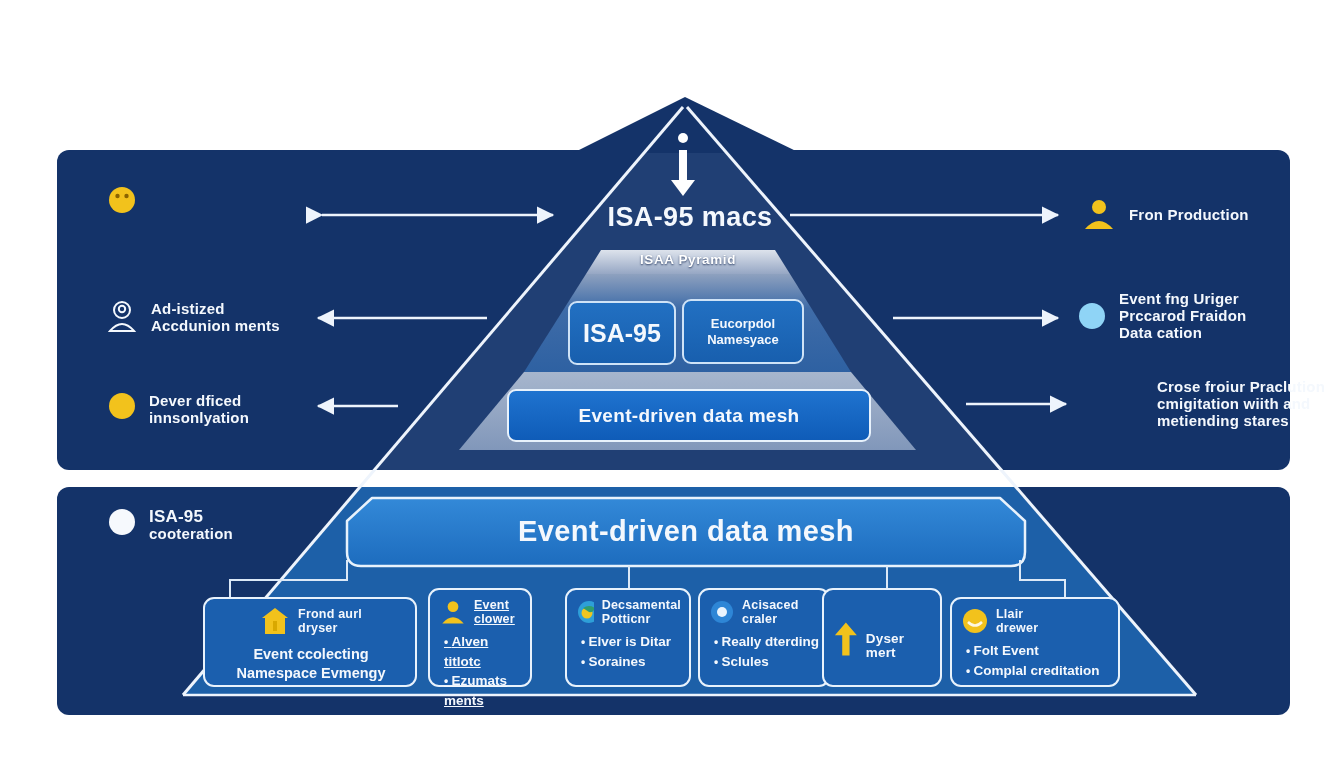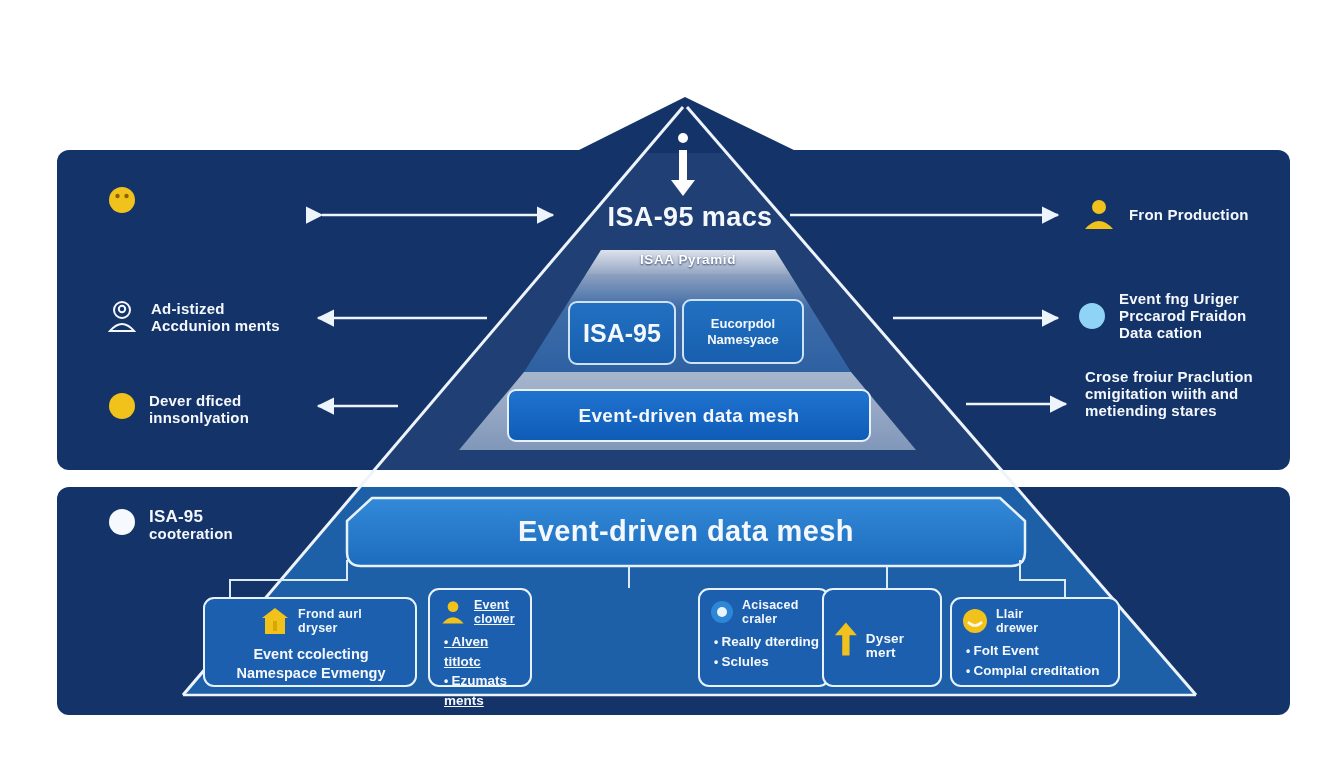--- a/index.html
+++ b/index.html
@@ -185,21 +185,21 @@
     <svg class="icn" width="28" height="28">
       <circle cx="14" cy="14" r="13" fill="#8fd4f6"></circle>
     </svg>
     <div class="txt">
       <div>Event fng Uriger</div>
       <div>Prccarod Fraidon</div>
       <div>Data cation</div>
     </div>
   </div>
 
-  <div class="layer side-item" style="left:1085px;top:368px;width:240px;">
+  <div class="layer side-item" style="left:1085px;top:378px;width:240px;justify-content:flex-end;">
     <div class="txt">
       <div>Crose froiur Praclution</div>
       <div>cmigitation wiith and</div>
       <div>metiending stares</div>
     </div>
   </div>
 
   <div class="layer" id="bottom-bar-label">Event-driven data mesh</div>
 
   <div class="layer bbox" style="left:203px;top:597px;width:214px;height:90px;">
@@ -228,20 +228,35 @@
       </svg>
       <div class="t">
         <div>Event</div>
         <div>clower</div>
       </div>
     </div>
     <div class="bullet">Alven titlotc</div>
     <div class="bullet">Ezumats ments</div>
   </div>
 
+  <div class="layer bbox" style="left:565px;top:588px;width:126px;height:99px;">
+    <div class="hdr">
+      <svg width="24" height="24">
+        <circle cx="12" cy="12" r="11" fill="#2e9fd8"></circle>
+        <circle cx="10" cy="13" r="5.5" fill="#efc51f"></circle>
+        <path d="M6,8 q6,-4 12,0 q-2,5 -6,4 Z" fill="#2f9e6e"></path>
+      </svg>
+      <div class="t">
+        <div>Decsamental</div>
+        <div>Potticnr</div>
+      </div>
+    </div>
+    <div class="bullet">Elver is Ditar</div>
+    <div class="bullet">Soraines</div>
+  </div>
 
   <div class="layer bbox" style="left:698px;top:588px;width:132px;height:99px;">
     <div class="hdr">
       <svg width="24" height="24">
         <circle cx="12" cy="12" r="11" fill="#2e86d6"></circle>
         <circle cx="12" cy="12" r="5" fill="#eaf4fd"></circle>
       </svg>
       <div class="t">
         <div>Acisaced</div>
         <div>craler</div>

